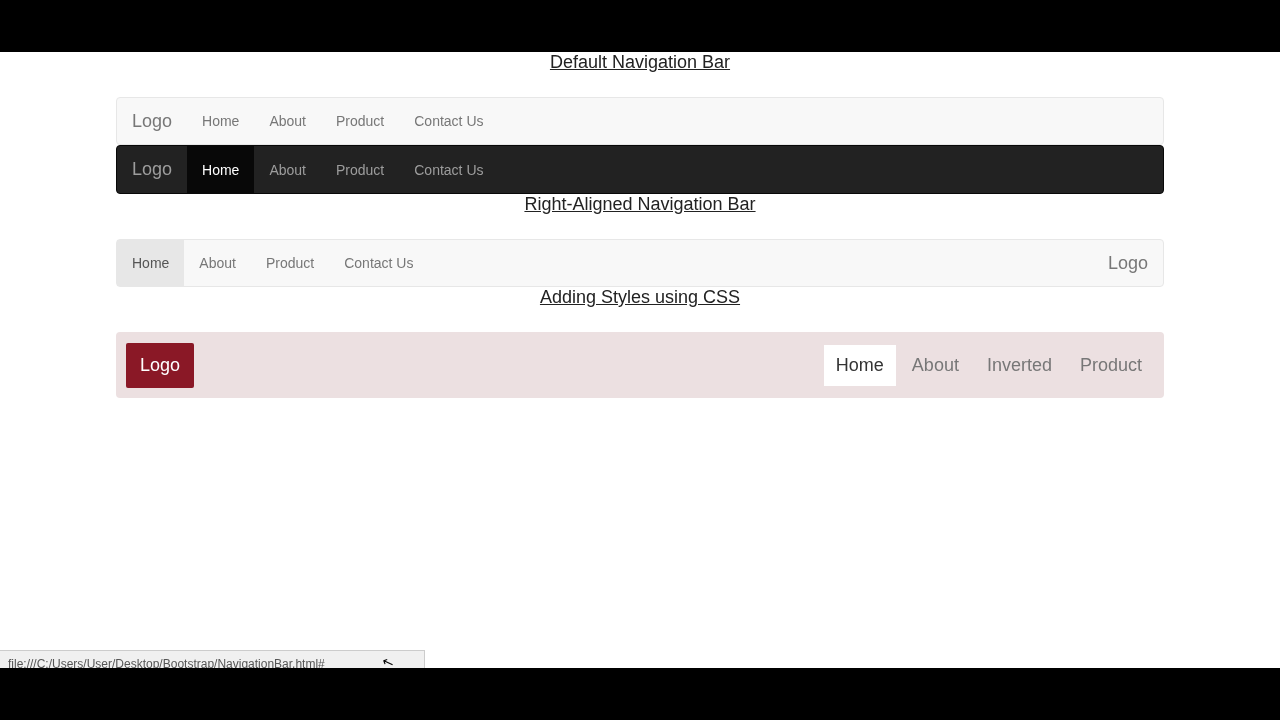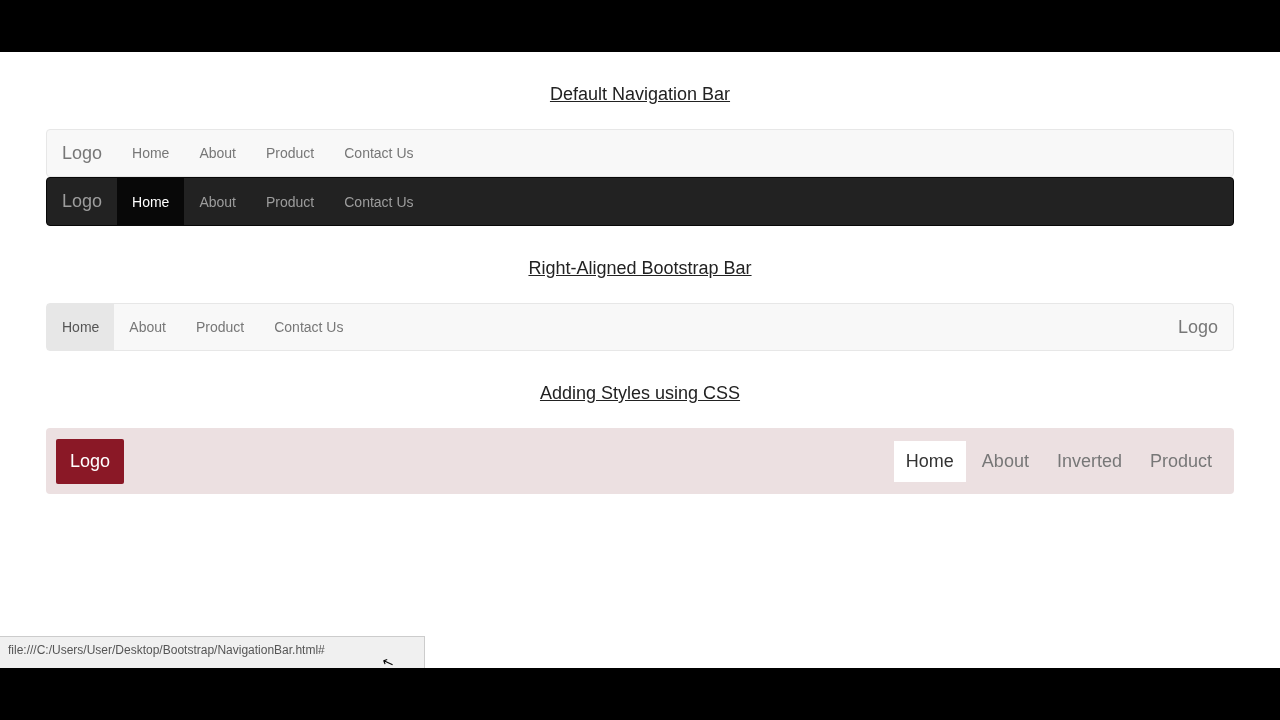--- a/index.html
+++ b/index.html
@@ -9,26 +9,25 @@
   .black-bar { width: 100%; height: 52px; background: #000; }
   .black-bar-bottom { width: 100%; height: 52px; background: #000; position: absolute; bottom: 0; left: 0; }
 
   .content { padding: 0; position: relative; }
 
   .section-title {
     text-align: center;
     font-size: 18px;
     color: #222;
     text-decoration: underline;
-    margin-top: 32px;
     margin-bottom: 24px;
   }
 
   .container {
-    width: 1188px;
+    width: 1048px;
     margin: 0 auto;
   }
 
   
   .navbar-default {
     background: #f8f8f8;
     border: 1px solid #e7e7e7;
     border-radius: 4px;
     min-height: 48px;
     display: flex;
@@ -145,21 +144,21 @@
     left: 0;
     bottom: 52px;
     background: #f0f0f0;
     border: 1px solid #ccc;
     border-left: none;
     border-bottom: none;
     font-size: 12px;
     color: #555;
     padding: 6px 8px;
     width: 425px;
-    height: 32px;
+    height: 18px;
     white-space: nowrap;
     overflow: hidden;
   }
 
   .cursor {
     position: absolute;
     left: 382px;
     bottom: 50px;
     font-size: 14px;
     color: #000;
@@ -197,21 +196,21 @@
     <div class="container">
       <div class="navbar-inverse">
         <a class="brand">Logo</a>
         <a class="nav-item active">Home</a>
         <a class="nav-item">About</a>
         <a class="nav-item">Product</a>
         <a class="nav-item">Contact Us</a>
       </div>
     </div>
 
-    <div class="section-title">Right-Aligned Bootstrap Bar</div>
+    <div class="section-title">Right-Aligned Navigation Bar</div>
     <div class="container">
       <div class="navbar-right">
         <div class="nav-left">
           <a class="nav-item active">Home</a>
           <a class="nav-item">About</a>
           <a class="nav-item">Product</a>
           <a class="nav-item">Contact Us</a>
         </div>
         <a class="brand">Logo</a>
       </div>

